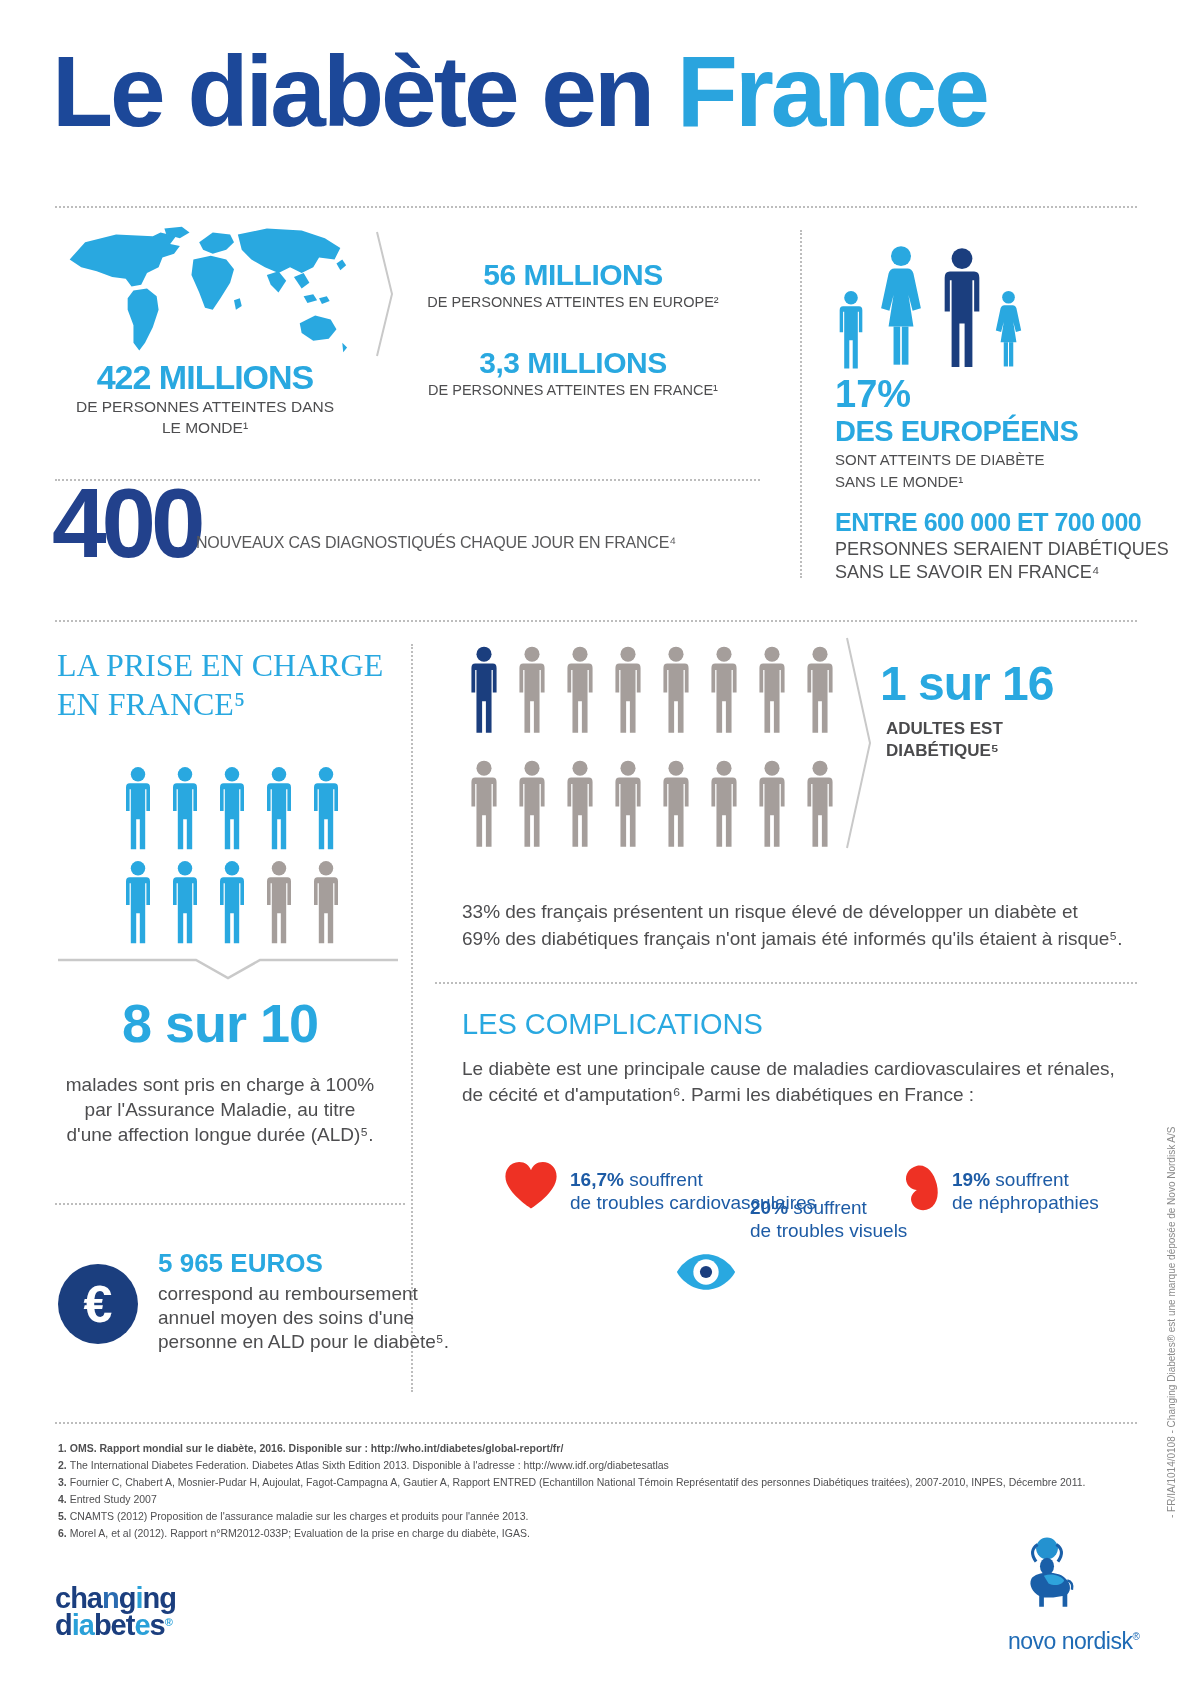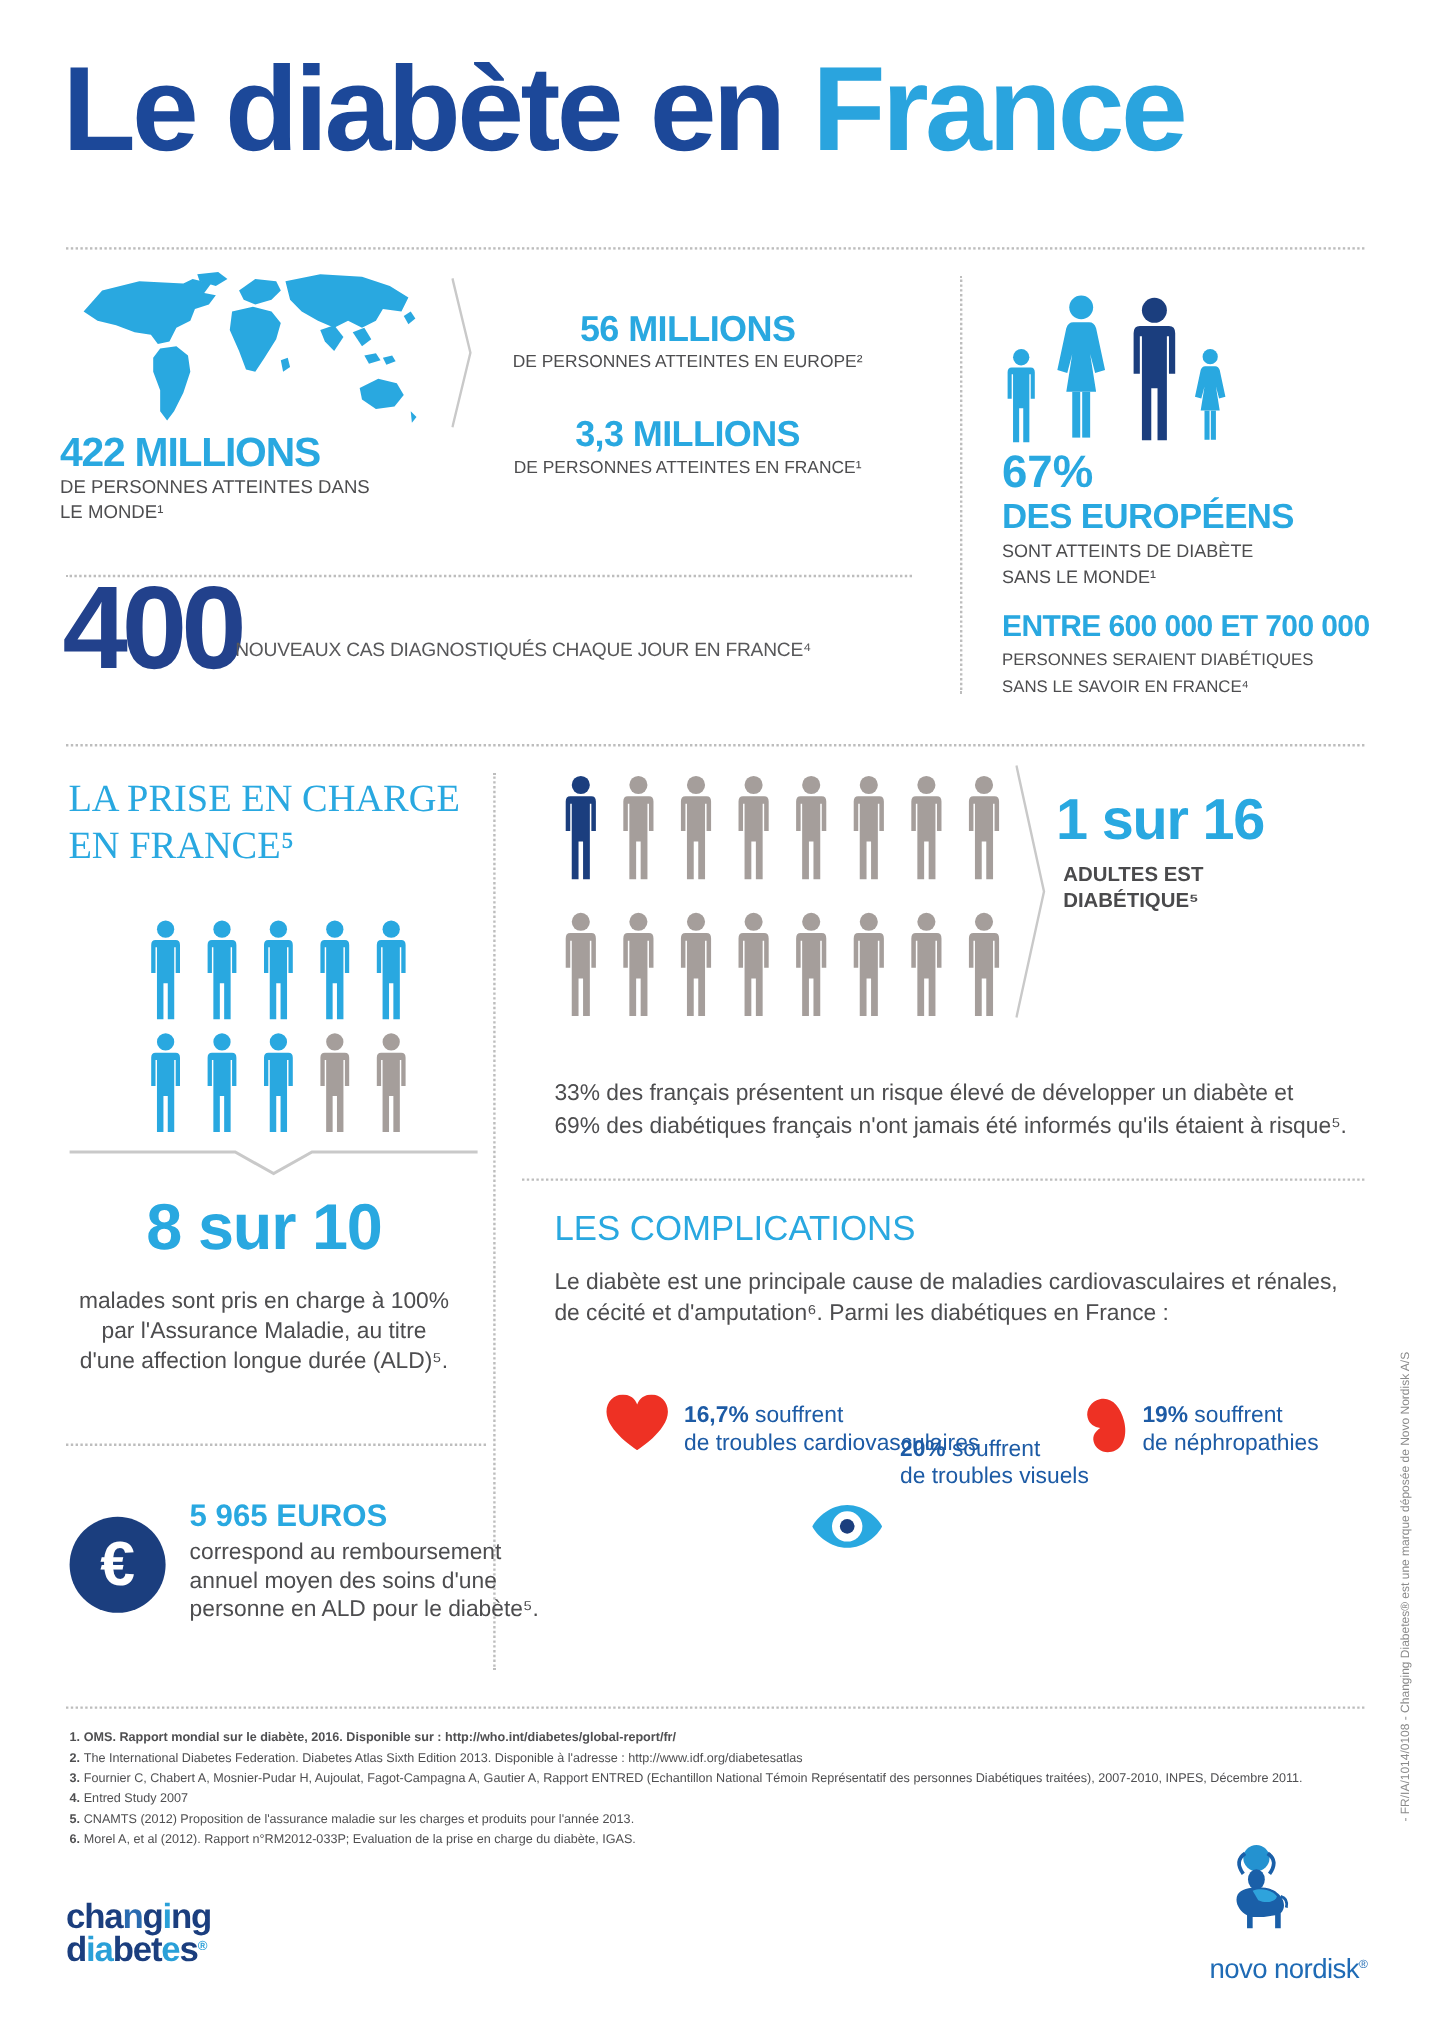--- a/index.html
+++ b/index.html
@@ -9,21 +9,21 @@
   .nw{white-space:nowrap;}
   .dot-h{position:absolute;border-top:2px dotted #bdbdbd;height:0;}
   .dot-v{position:absolute;border-left:2px dotted #bdbdbd;width:0;}
   .blue{color:#29a8e0}.gray{color:#a59e9b}.navy{color:#1b3e7e}
 
   #title{left:52px;top:34px;font-size:100px;font-weight:bold;letter-spacing:-3px;white-space:nowrap;}
   .t-dark{color:#1c4899}.t-light{color:#2aa4de}
 
   #divider-top{left:55px;top:206px;width:1082px;}
   #worldmap{left:60px;top:226px;color:#29a8e0;}
-  #stat-world{left:50px;top:358px;width:310px;text-align:left;}
+  #stat-world{left:50px;top:358px;width:310px;text-align:center;}
   .big34{font-size:34px;font-weight:bold;color:#29a8e0;letter-spacing:-1px;line-height:38px;}
   .lbl15{font-size:15.5px;color:#4d4d4f;line-height:21px;}
   #chevron1{left:376px;top:230px;}
   #stat-europe{left:408px;top:258px;width:330px;text-align:center;}
   #stat-france33{left:408px;top:346px;width:330px;text-align:center;}
   .big30{font-size:30px;font-weight:bold;color:#29a8e0;letter-spacing:-0.5px;line-height:34px;}
   .lbl14{font-size:14.5px;color:#4d4d4f;line-height:20px;}
   #vdiv-top{left:800px;top:230px;height:348px;}
   #family{left:832px;top:228px;width:200px;height:142px;}
   #family svg{position:absolute;bottom:0;}
@@ -34,21 +34,21 @@
   #stat-europeans{left:835px;top:374px;}
   .euro-val{font-size:38px;font-weight:bold;color:#29a8e0;line-height:40px;}
   .euro-name{font-size:29px;font-weight:bold;color:#29a8e0;letter-spacing:-0.5px;line-height:35px;}
   .lbl15b{font-size:15px;color:#4d4d4f;line-height:22px;}
 
   #div-left1{left:55px;top:479px;width:705px;}
   #stat-400{left:52px;top:474px;font-size:98px;font-weight:bold;color:#22418c;letter-spacing:-5px;line-height:1;}
   #label-400{left:196px;top:534px;font-size:16px;color:#58585a;letter-spacing:-0.2px;}
   #stat-unaware{left:835px;top:506px;}
   .unaware-val{font-size:25px;font-weight:bold;color:#29a8e0;letter-spacing:-0.5px;line-height:32px;}
-  .lbl16{font-size:14px;color:#4d4d4f;line-height:23px;}
+  .lbl16{font-size:18px;color:#4d4d4f;line-height:23px;}
 
   #div-mid{left:55px;top:620px;width:1082px;}
   #care-heading{left:57px;top:646px;font-size:32px;color:#29a8e0;line-height:39px;font-family:Liberation Serif, serif;}
   #care-pictos{left:120px;top:766px;}
   .picto-row{display:flex;}
   #care-pictos .person{width:36px;height:85px;margin-right:11px;}
   #care-pictos .picto-row{margin-bottom:9px;}
   #prev-pictos{left:465px;top:646px;}
   #prev-pictos .person{width:38px;height:88px;margin-right:10px;}
   #prev-pictos .picto-row{margin-bottom:26px;}
@@ -169,21 +169,21 @@
       </svg>
     <svg id="fam-man" class="navy" width="52" height="124" viewBox="0 0 60 140">
         <use href="#p-man" xlink:href="#p-man"></use>
       </svg>
     <svg id="fam-girl" class="blue" width="37" height="80" viewBox="0 0 70 150">
         <use href="#p-woman" xlink:href="#p-woman"></use>
       </svg>
   </div>
 
   <div id="stat-europeans" class="abs">
-    <div class="euro-val nw">67%</div>
+    <div class="euro-val nw">17%</div>
     <div class="euro-name nw">DES EUROPÉENS</div>
     <div class="lbl15b nw">SONT ATTEINTS DE DIABÈTE</div>
     <div class="lbl15b nw">SANS LE MONDE¹</div>
   </div>
 
   <div id="div-left1" class="dot-h"></div>
 
   <div id="stat-400" class="abs nw">400</div>
   <div id="label-400" class="abs nw">NOUVEAUX CAS DIAGNOSTIQUÉS CHAQUE JOUR EN FRANCE⁴</div>
 

